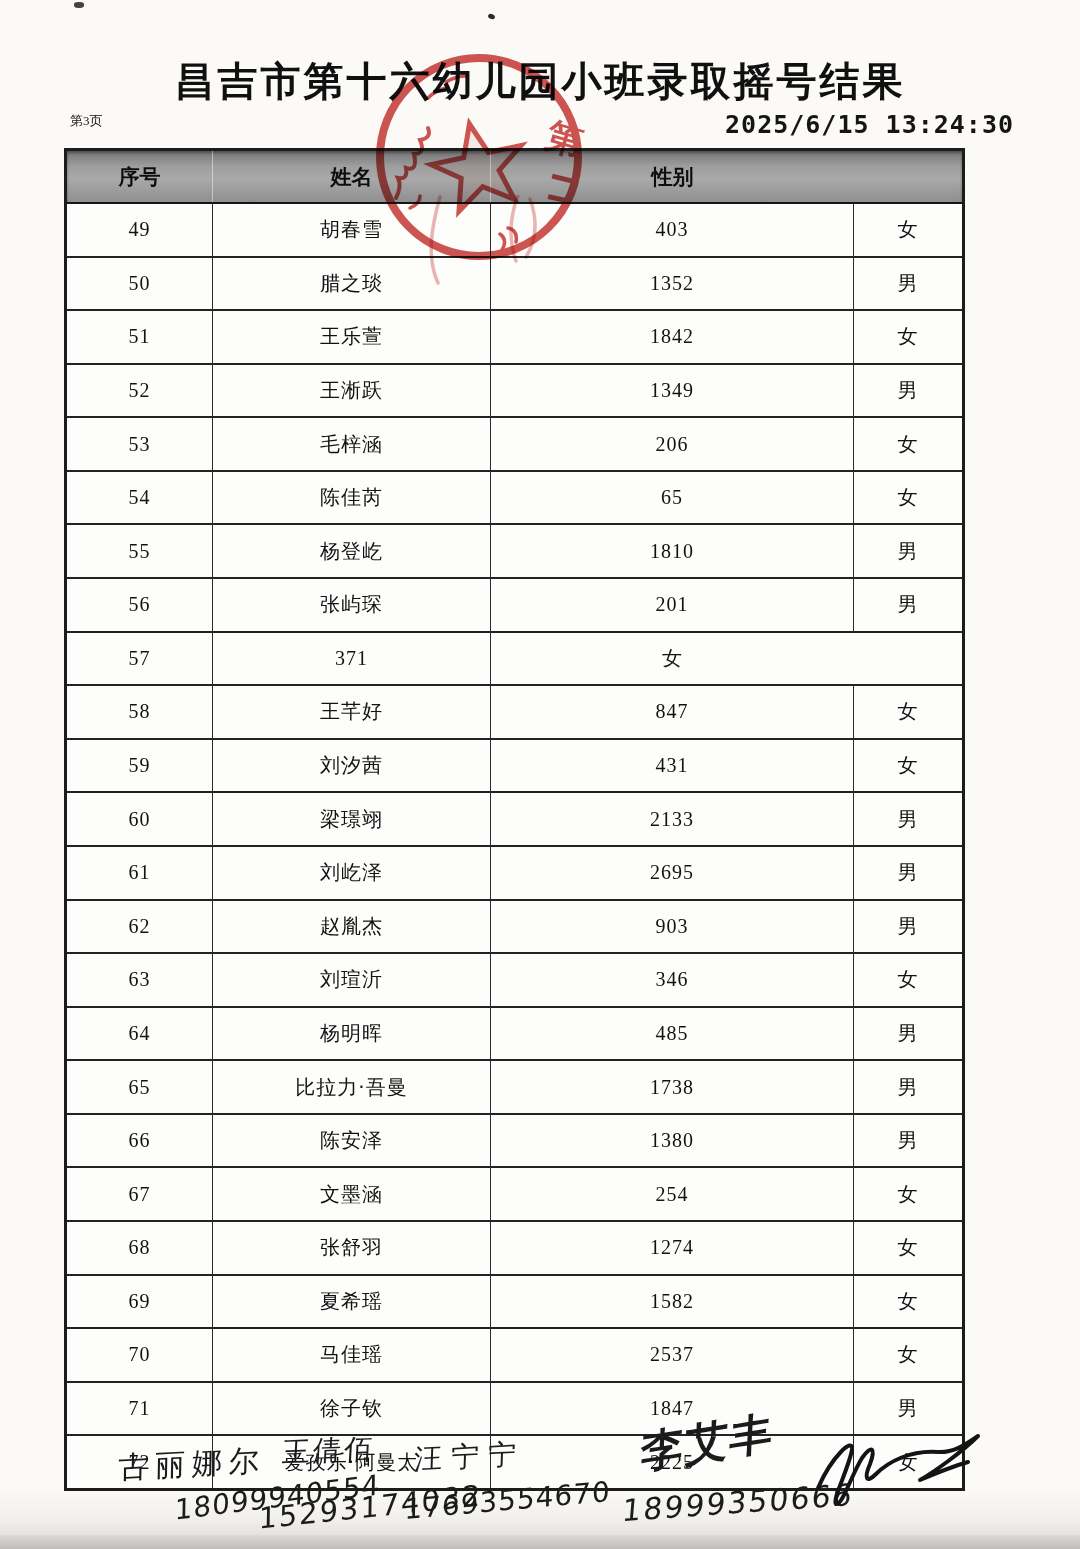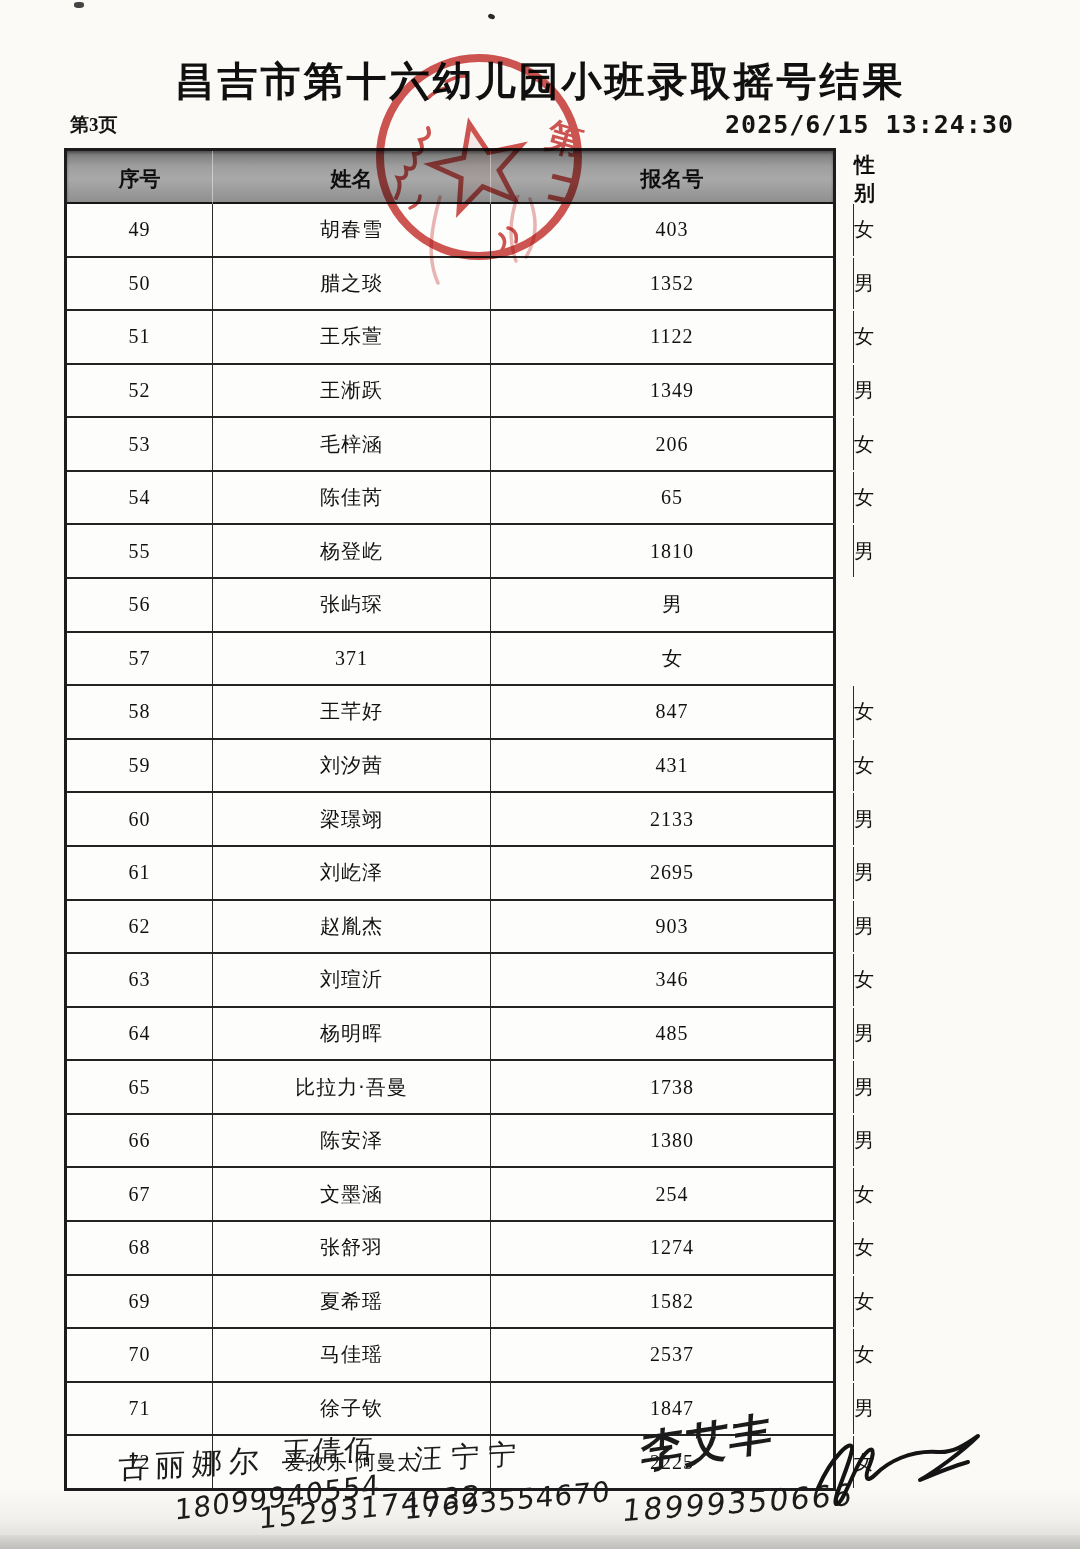--- a/index.html
+++ b/index.html
@@ -14,33 +14,33 @@
   
   .doc-title{
     position:absolute; left:0; top:54px; width:100%;
     text-align:center;
     font-family:"DejaVu Sans", sans-serif;
     font-weight:700; font-size:40px; letter-spacing:3px;
     color:#101010;
   }
   .page-label{
     position:absolute; left:70px; top:112px;
-    font-size:19px; font-weight:700;
+    font-size:13px; font-weight:400;
   }
   .timestamp{
     position:absolute; right:66px; top:110px;
     font-size:25px; font-weight:700; letter-spacing:1px;
     font-family:"DejaVu Sans Mono", monospace;
   }
   .speck{position:absolute; left:488px; top:14px; width:7px; height:5px; background:#2a2a2a; border-radius:50%; transform:rotate(20deg);}
   .speck2{position:absolute; left:74px; top:2px; width:10px; height:6px; background:#444; border-radius:40%;}
 
   
   .table{
-    position:absolute; left:64px; top:148px; width:772px;
+    position:absolute; left:64px; top:148px; width:901px;
     border:3px solid #1c1c1c;
     box-sizing:border-box;
     background:#fdfdfb;
   }
   .thead{
     display:grid; grid-template-columns:146px 278px 363px 1fr;
     height:51px;
     background:linear-gradient(180deg,#757575 0%, #9e9e9e 30%, #a9a9a9 55%, #8f8f8f 100%);
     border-bottom:2.5px solid #161616;
     box-shadow:inset 0 2px 3px rgba(0,0,0,.35);
@@ -111,42 +111,41 @@
   <div class="speck2"></div>
 
   <div class="doc-title">昌吉市第十六幼儿园小班录取摇号结果</div>
   <div class="page-label">第3页</div>
   <div class="timestamp">2025/6/15 13:24:30</div>
 
   <div class="table">
     <div class="thead">
       <div class="hcell">序号</div>
       <div class="hcell">姓名</div>
-      <div class="hcell">报名号</div>
       <div class="hcell">性别</div>
     </div>
     <div>
     <div class="trow">
       <div class="cell no">49</div>
       <div class="cell name">胡春雪</div>
       <div class="cell reg">403</div>
       <div class="cell gender">女</div>
     </div>
 
     <div class="trow">
       <div class="cell no">50</div>
       <div class="cell name">腊之琰</div>
       <div class="cell reg">1352</div>
       <div class="cell gender">男</div>
     </div>
 
     <div class="trow">
       <div class="cell no">51</div>
       <div class="cell name">王乐萱</div>
-      <div class="cell reg">1122</div>
+      <div class="cell reg">1842</div>
       <div class="cell gender">女</div>
     </div>
 
     <div class="trow">
       <div class="cell no">52</div>
       <div class="cell name">王淅跃</div>
       <div class="cell reg">1349</div>
       <div class="cell gender">男</div>
     </div>
 
@@ -167,20 +166,21 @@
     <div class="trow">
       <div class="cell no">55</div>
       <div class="cell name">杨登屹</div>
       <div class="cell reg">1810</div>
       <div class="cell gender">男</div>
     </div>
 
     <div class="trow">
       <div class="cell no">56</div>
       <div class="cell name">张屿琛</div>
+      <div class="cell reg">201</div>
       <div class="cell gender">男</div>
     </div>
 
     <div class="trow">
       <div class="cell no">57</div>
       <div class="cell reg">371</div>
       <div class="cell gender">女</div>
     </div>
 
     <div class="trow">

